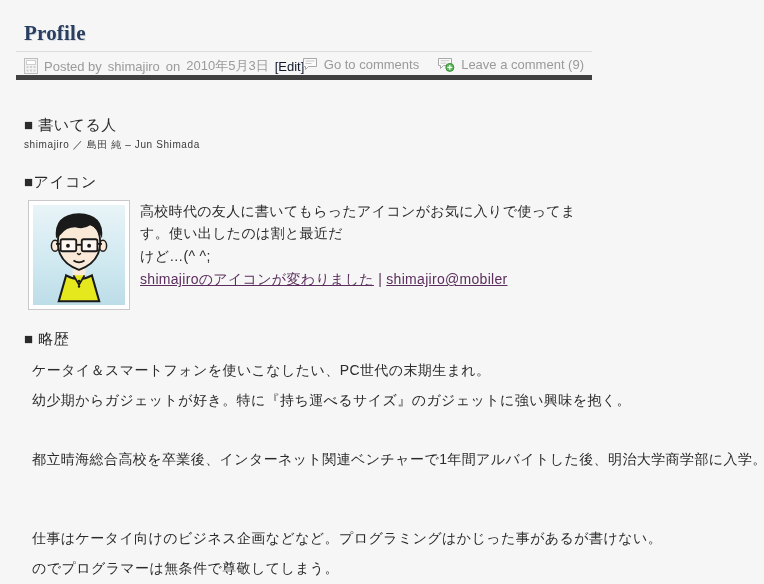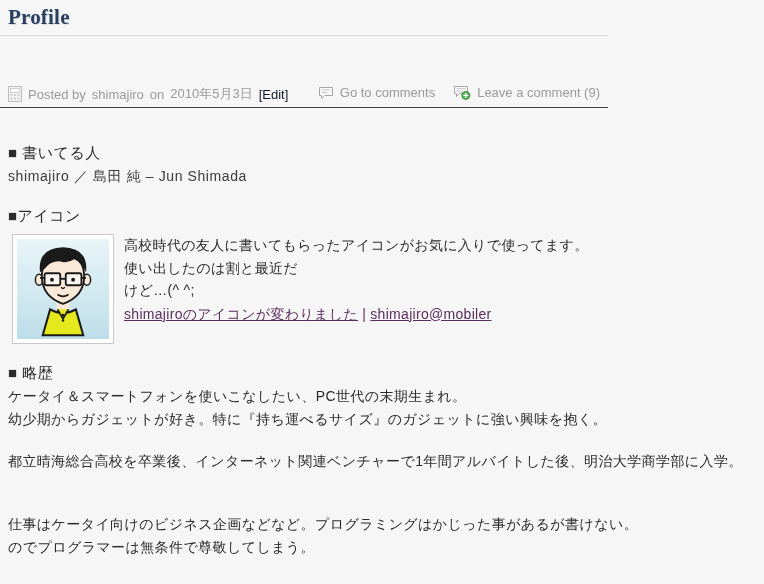--- a/index.html
+++ b/index.html
@@ -12,21 +12,21 @@
     background: #f6f6f6;
     font-family: "Liberation Sans", "DejaVu Sans", sans-serif;
     color: #2b2b2b;
     overflow: hidden;
   }
   .page {
     width: 608px;
     height: 584px;
     position: relative;
     box-sizing: border-box;
-    padding: 0;
+    padding: 16px;
   }
 
   
   .post-title {
     font-family: "Liberation Serif", "DejaVu Serif", serif;
     font-weight: bold;
     font-size: 21px;
     color: #2a3f5f;
     letter-spacing: 0.2px;
     margin: 0;
@@ -39,22 +39,21 @@
     margin: 3px 0 0 0;
     border: 0;
   }
 
   
   .meta-bar {
     position: relative;
     height: 28px;
     padding: 0 6px 0 8px;
     box-sizing: border-box;
-    border-bottom: 1px solid #404040;
-    margin-top: 44px;
+    border-bottom: 5px solid #404040;
   }
   .meta-left {
     position: absolute;
     left: 8px;
     top: 5px;
     display: flex;
     align-items: center;
     gap: 6px;
     font-size: 13px;
     color: #9a9a9a;
@@ -64,21 +63,21 @@
     right: 8px;
     top: 5px;
     display: flex;
     align-items: center;
     gap: 18px;
     font-size: 13px;
     color: #9a9a9a;
   }
   .meta-item {
     display: flex;
-    align-items: flex-end;
+    align-items: flex-start;
     gap: 6px;
   }
   .meta-item span.lbl { color: #9a9a9a; }
   .meta-text { color: #9a9a9a; }
   .edit-link { color: #0f172a; text-decoration: none; }
 
   .ico { display: inline-block; line-height: 0; }
 
   
   .content {
@@ -91,21 +90,21 @@
   .section-head {
     font-size: 15px;
     color: #2b2b2b;
     margin: 0;
     line-height: 1.5;
     letter-spacing: 0.5px;
   }
 
   .byline {
     color: #3b3b3b;
-    font-size: 14px;
+    font-size: 10px;
     margin: 0;
     line-height: 1.6;
     letter-spacing: 0.6px;
   }
 
   .gap-sm { height: 14px; }
   .gap-md { height: 18px; }
   .gap-lg { height: 20px; }
 
   
@@ -142,21 +141,21 @@
     letter-spacing: 0.3px;
   }
   .sep-bar { color: #5a2d5c; }
 
   
   .bio-line {
     font-size: 14px;
     line-height: 1.62;
     color: #2b2b2b;
     letter-spacing: 0.4px;
-    margin: 0;
+    margin: 8px;
     white-space: nowrap;
   }
   .clear { clear: both; }
 </style>
 </head>
 <body>
 
 <div class="page">
 
   <h1 class="post-title">Profile</h1>

